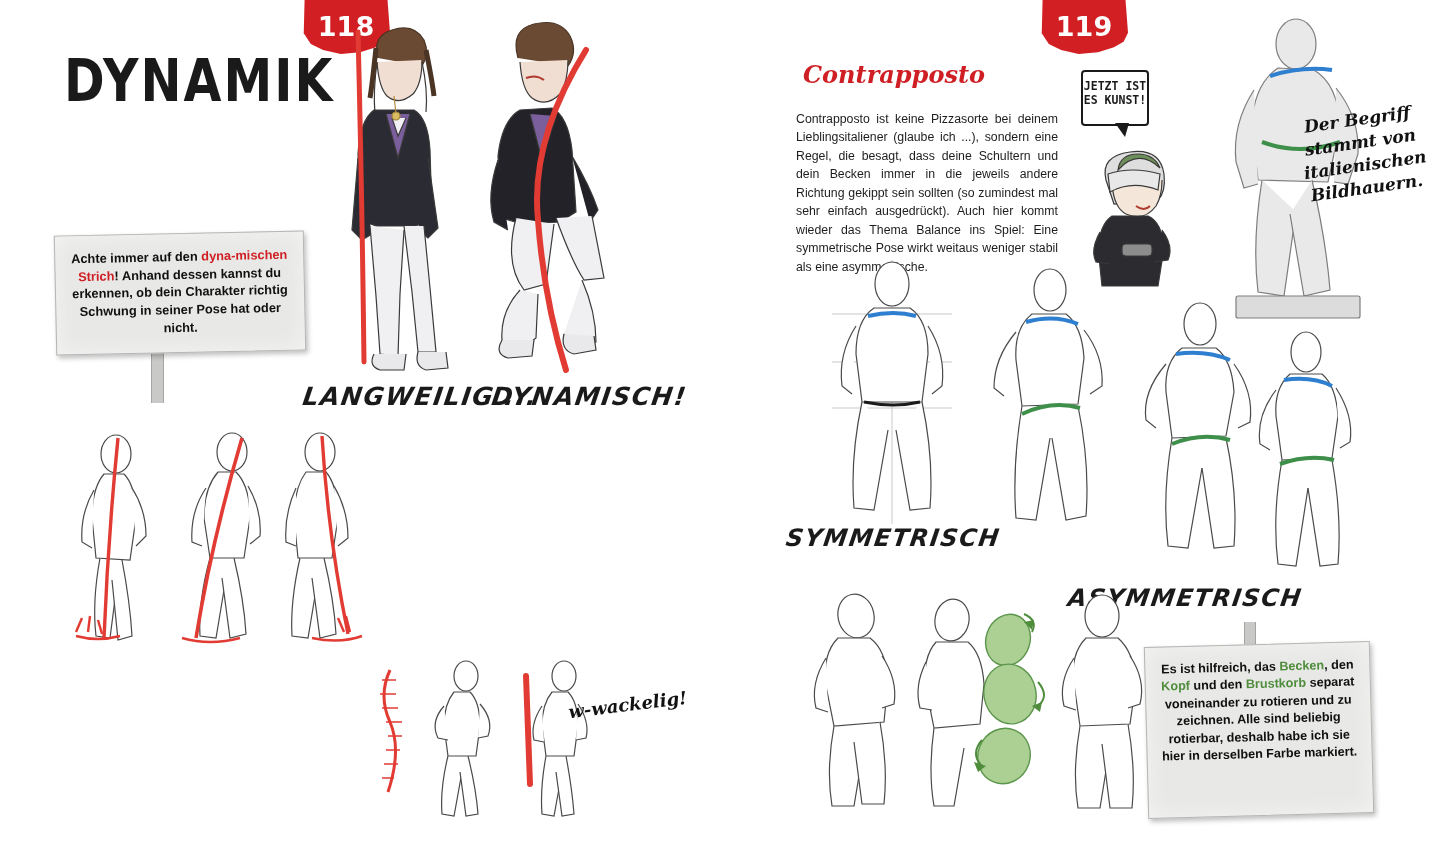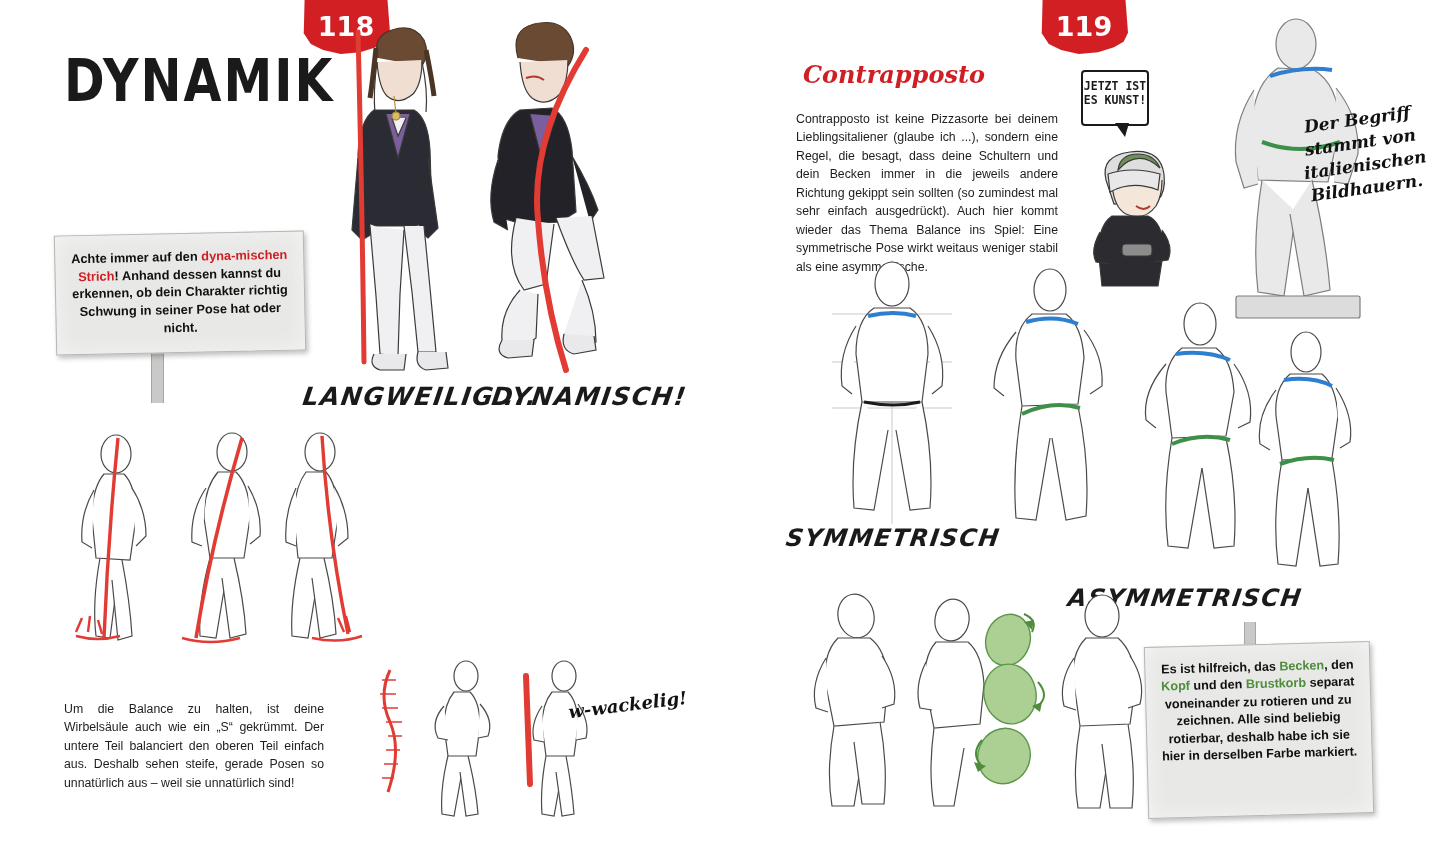--- a/index.html
+++ b/index.html
@@ -204,21 +204,20 @@
       <path d="M52 128 q10 42 12 76 l-16 4 l-8 -60"></path>
     </g>
     <path d="M50 6 q6 100 26 198" stroke="#e13b33" stroke-width="3.4" fill="none"></path>
     <g stroke="#e13b33" stroke-width="2.4" fill="none">
       <path d="M66 188 l6 14 M74 186 l4 16"></path>
       <path d="M40 208 q28 6 50 -2"></path>
     </g>
   </svg>
 
 
-  <div class="abs body-text" style="left:64px;top:700px;width:260px;">Um die Balance zu halten, ist deine Wirbelsäule auch wie ein „S“ gekrümmt. Der untere Teil balanciert den oberen Teil einfach aus. Deshalb sehen steife, gerade Posen so unnatürlich aus – weil sie unnatürlich sind!</div>
 
   <svg class="fig abs" style="left:372px;top:666px;" width="36" height="130" viewBox="0 0 36 130">
     <path d="M18 4 q-12 26 0 52 q12 28 -2 70" stroke="#e13b33" stroke-width="3" fill="none"></path>
     <g stroke="#e13b33" stroke-width="1.6">
       <path d="M10 14h14M8 28h16M10 42h16M14 56h16M16 70h14M14 84h14M12 98h14M10 112h12"></path>
     </g>
   </svg>
   <svg class="fig abs" style="left:414px;top:660px;" width="110" height="160" viewBox="0 0 110 160">
     <g fill="#fff" stroke="#4a4a4a" stroke-width="1.2">
       <ellipse cx="52" cy="16" rx="12" ry="15"></ellipse>

